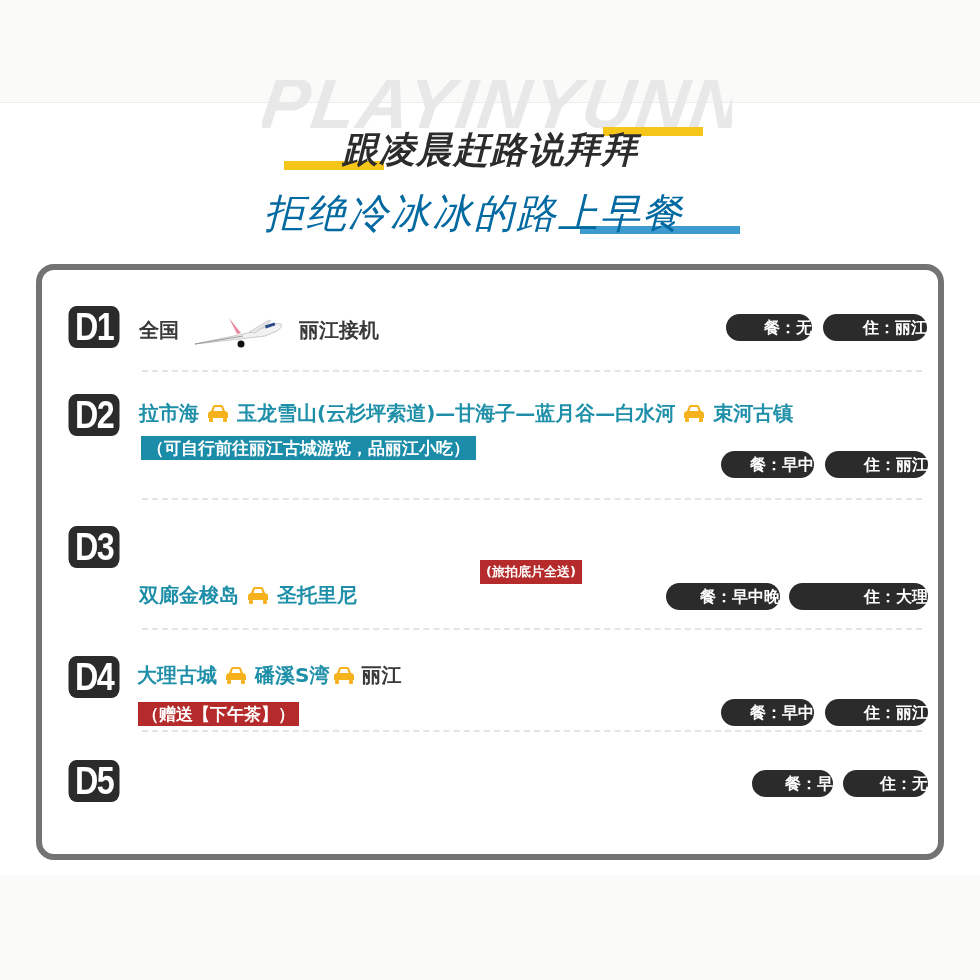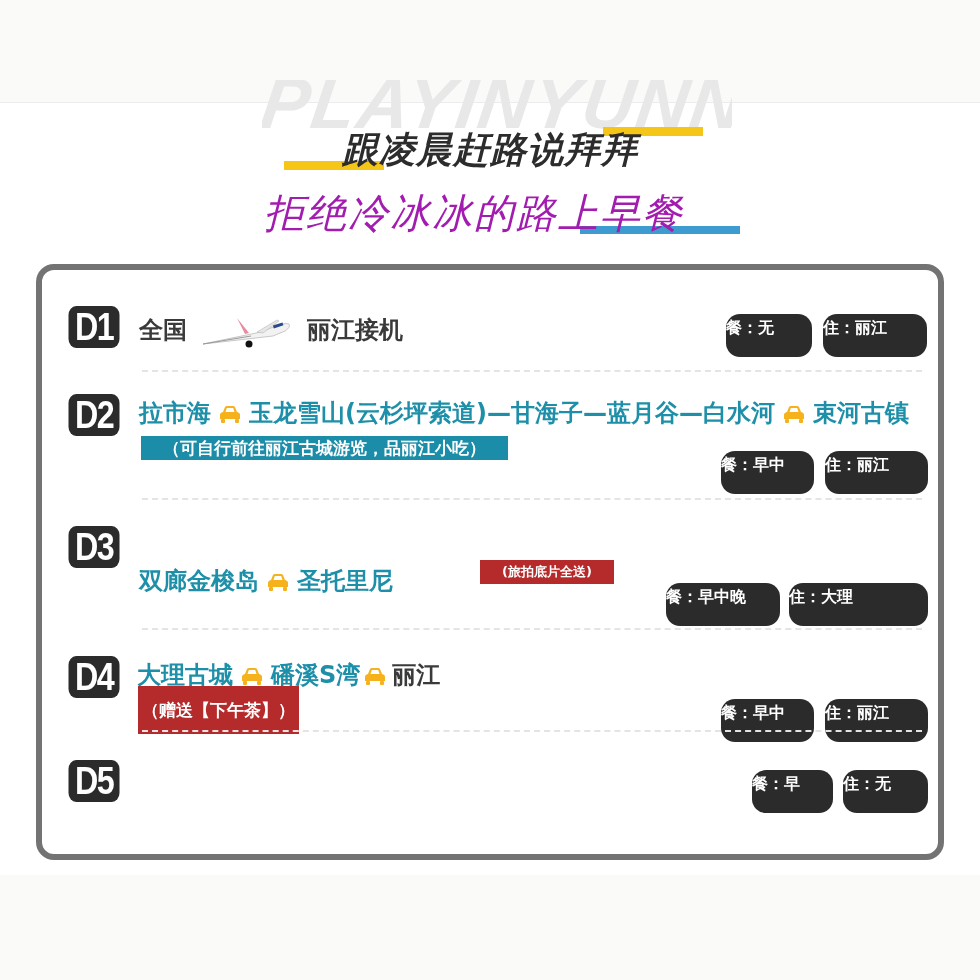--- a/index.html
+++ b/index.html
@@ -6,33 +6,33 @@
   body{width:980px;height:980px;background:#fafaf9;position:relative;overflow:hidden;font-family:"DejaVu Sans","Liberation Sans",sans-serif;}
   .top-bar{position:absolute;left:0;top:0;width:980px;height:102px;background:#fafaf9;border-bottom:1px solid #ececec;box-shadow:0 1px 2px rgba(0,0,0,0.05);}
   .white-panel{position:absolute;left:0;top:103px;width:980px;height:772px;background:#fff;}
   .bottom-band{position:absolute;left:0;top:875px;width:980px;height:105px;background:#fafaf9;}
   .watermark{position:absolute;left:262px;top:80px;width:470px;height:60px;overflow:hidden;}
   .watermark span{display:block;font-family:"Liberation Sans",sans-serif;font-weight:bold;font-style:italic;font-size:72px;color:#e8e8e8;letter-spacing:2px;line-height:70px;transform:skewX(-8deg);margin-top:-12px;}
   .title1{position:absolute;left:0;width:980px;top:126px;text-align:center;}
   .title1 .txt{position:relative;font-size:36px;font-weight:bold;font-style:italic;color:#2c2c2c;letter-spacing:1px;z-index:2;}
   .y-bar1{position:absolute;left:284px;top:161px;width:100px;height:9px;background:#f5c518;z-index:1;}
   .y-bar2{position:absolute;left:603px;top:127px;width:100px;height:9px;background:#f5c518;z-index:1;}
-  .title2{position:absolute;left:0;width:948px;top:186px;text-align:center;font-size:40px;font-style:italic;color:#a21caf;letter-spacing:2px;}
+  .title2{position:absolute;left:0;width:948px;top:186px;text-align:center;font-size:40px;font-style:italic;color:#0369a1;letter-spacing:2px;}
   .b-bar{position:absolute;left:580px;top:226px;width:160px;height:8px;background:#3d9bd0;}
   .frame{position:absolute;left:36px;top:264px;width:896px;height:584px;border:6px solid #737373;border-radius:18px;background:#fff;}
   .day-badge{position:absolute;left:22px;width:60px;height:42px;background:#2b2b2b;border-radius:9px;color:#fff;font-family:"Liberation Sans",sans-serif;font-weight:bold;font-size:38px;line-height:42px;text-align:center;letter-spacing:-2px;transform:scaleX(0.85);}
-  .line{position:absolute;left:97px;font-size:24px;font-weight:bold;white-space:nowrap;line-height:26px;}
+  .line{position:absolute;left:97px;font-size:20px;font-weight:bold;white-space:nowrap;line-height:26px;}
   .c-teal{color:#1e8fa8;}
   .c-dark{color:#3a3a3a;}
   .car{display:inline-block;width:22px;height:18px;vertical-align:-2px;margin:0 8px;}
   .plane{display:inline-block;width:92px;height:34px;vertical-align:middle;margin:0 14px;}
-  .note{position:absolute;color:#fff;font-size:17px;font-weight:bold;line-height:24px;padding:0 22px;white-space:nowrap;}
+  .note{position:absolute;color:#fff;font-size:17px;font-weight:bold;line-height:24px;padding:0 6px;white-space:nowrap;}
   .note.teal{background:#1c8da8;}
   .note.red{background:#b52b2b;}
-  .pill{position:absolute;height:43px;border-radius:14px;background:#2b2b2b;color:#fff;font-size:16px;line-height:27px;text-align:left;white-space:nowrap;font-weight:bold;}
+  .pill{position:absolute;height:27px;border-radius:14px;background:#2b2b2b;color:#fff;font-size:16px;line-height:27px;text-align:right;white-space:nowrap;font-weight:bold;}
   .dash{position:absolute;left:100px;width:780px;border-top:2px dashed #e4e4e4;height:0;}
 </style>
 </head>
 <body>
 
 <svg width="0" height="0" style="position:absolute">
   <defs>
     <symbol id="car-sym" viewBox="0 0 22 18">
       <path d="M4 7 L6 2 Q6.5 1 8 1 L14 1 Q15.5 1 16 2 L18 7 Q21 7.5 21 10 L21 14 L1 14 L1 10 Q1 7.5 4 7 Z" fill="#f5b21c"></path>
       <path d="M6.5 7 L7.8 3 L14.2 3 L15.5 7 Z" fill="#fff"></path>
@@ -82,39 +82,39 @@
       </svg><span>玉龙雪山(云杉坪索道)—甘海子—蓝月谷—白水河</span><svg class="car">
         <use href="#car-sym"></use>
       </svg><span>束河古镇</span>
   </div>
   <div class="note teal" style="left:99px;top:166px">（可自行前往丽江古城游览，品丽江小吃）</div>
   <div class="pill" style="left:679px;top:181px;width:93px">餐：早中</div>
   <div class="pill" style="left:783px;top:181px;width:103px">住：丽江</div>
   <div class="dash" style="top:228px"></div>
 
   <div class="day-badge" style="top:256px">D3</div>
-  <div class="line c-teal" style="top:298px">
+  <div class="line c-teal" style="top:312px">
     <span>双廊金梭岛</span><svg class="car">
         <use href="#car-sym"></use>
       </svg><span>圣托里尼</span>
   </div>
   <div class="note red" style="left:438px;top:290px;font-size:13px">(旅拍底片全送)</div>
   <div class="pill" style="left:624px;top:313px;width:114px">餐：早中晚</div>
   <div class="pill" style="left:747px;top:313px;width:139px">住：大理</div>
   <div class="dash" style="top:358px"></div>
 
   <div class="day-badge" style="top:386px">D4</div>
   <div class="line c-teal" style="top:392px;left:95px">
     <span>大理古城</span><svg class="car">
         <use href="#car-sym"></use>
       </svg><span>磻溪S湾</span><svg class="car" style="margin-left:4px;margin-right:6px">
         <use href="#car-sym"></use>
       </svg><span class="c-dark">丽江</span>
   </div>
-  <div class="note red" style="left:96px;top:416px;padding:12px 4px">（赠送【下午茶】）</div>
+  <div class="note red" style="left:96px;top:432px;padding:0 4px">（赠送【下午茶】）</div>
   <div class="pill" style="left:679px;top:429px;width:93px">餐：早中</div>
   <div class="pill" style="left:783px;top:429px;width:103px">住：丽江</div>
   <div class="dash" style="top:460px"></div>
 
   <div class="day-badge" style="top:490px">D5</div>
   <div class="pill" style="left:710px;top:500px;width:81px">餐：早</div>
   <div class="pill" style="left:801px;top:500px;width:85px">住：无</div>
 </div>
 
 </body></html>

